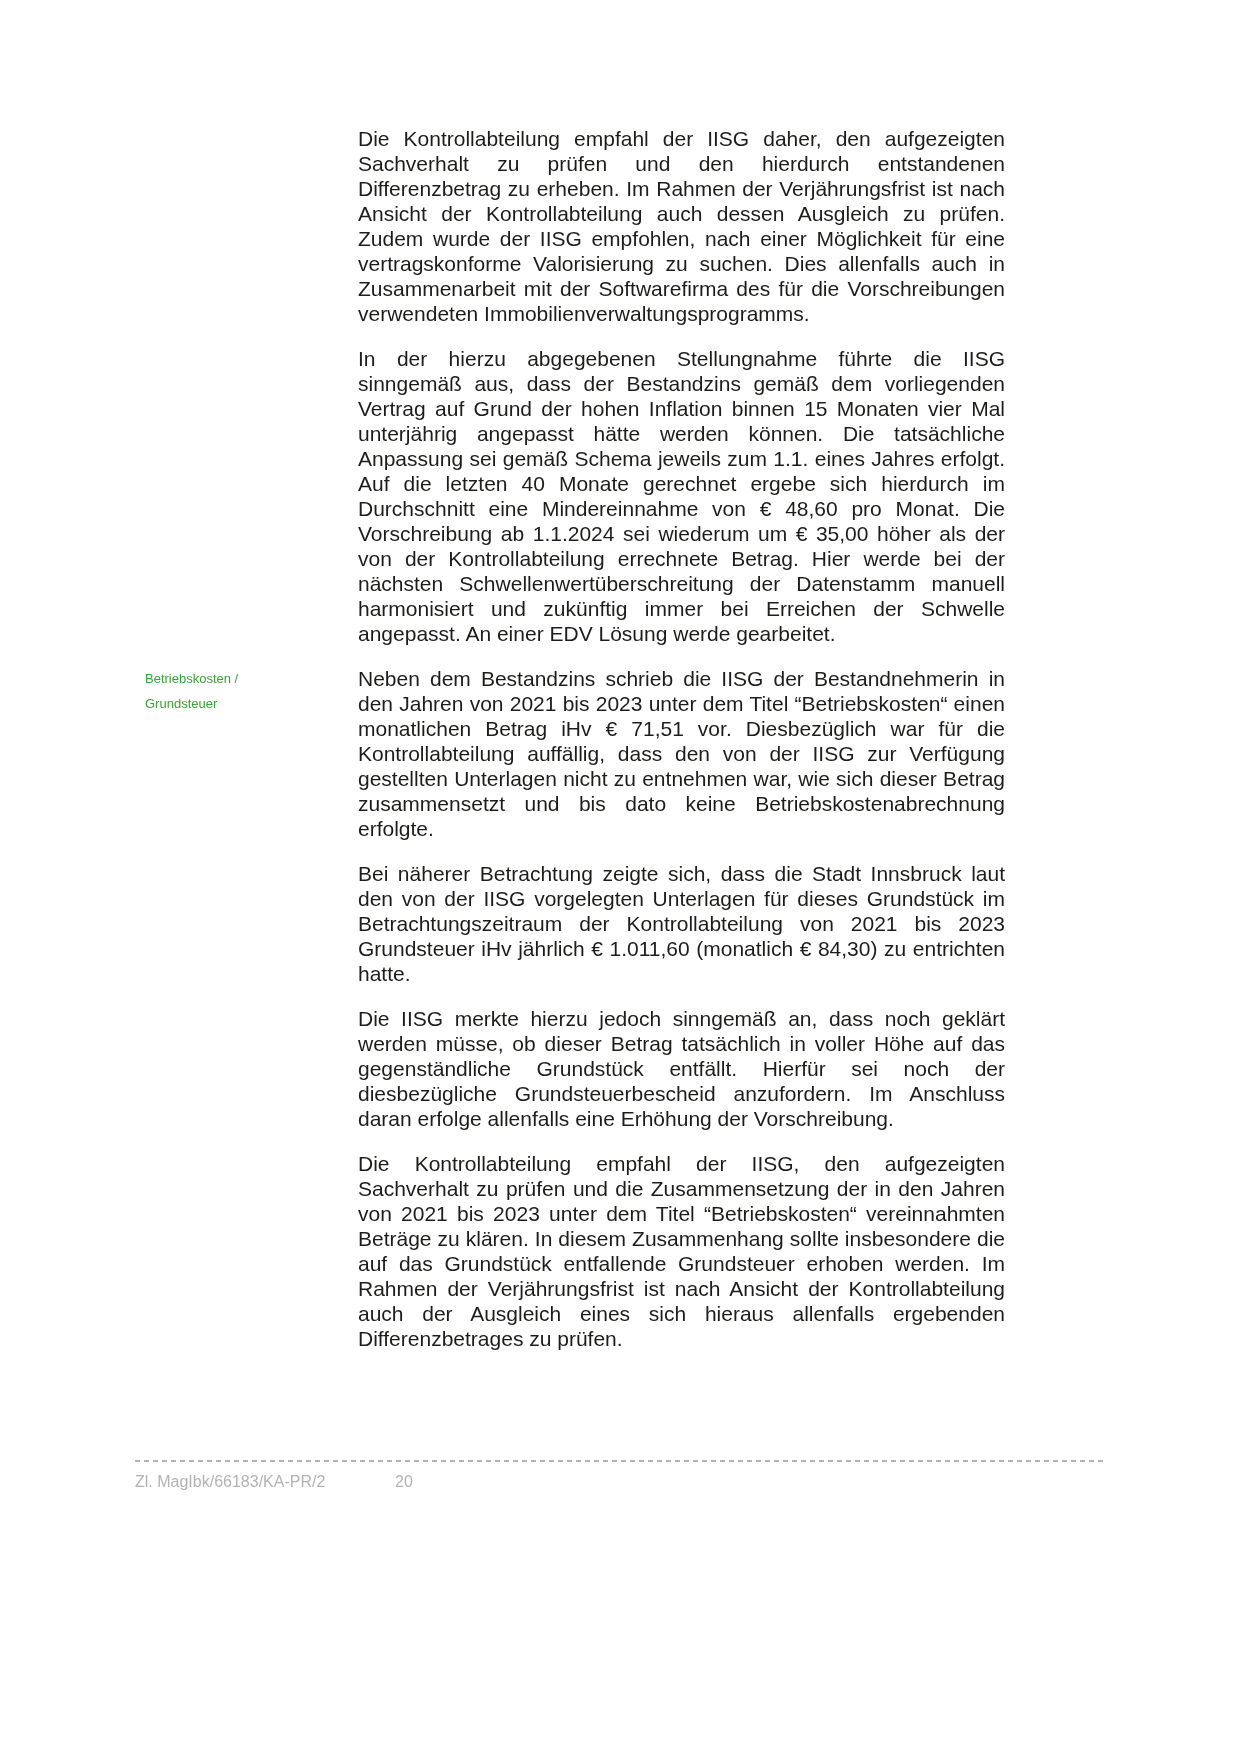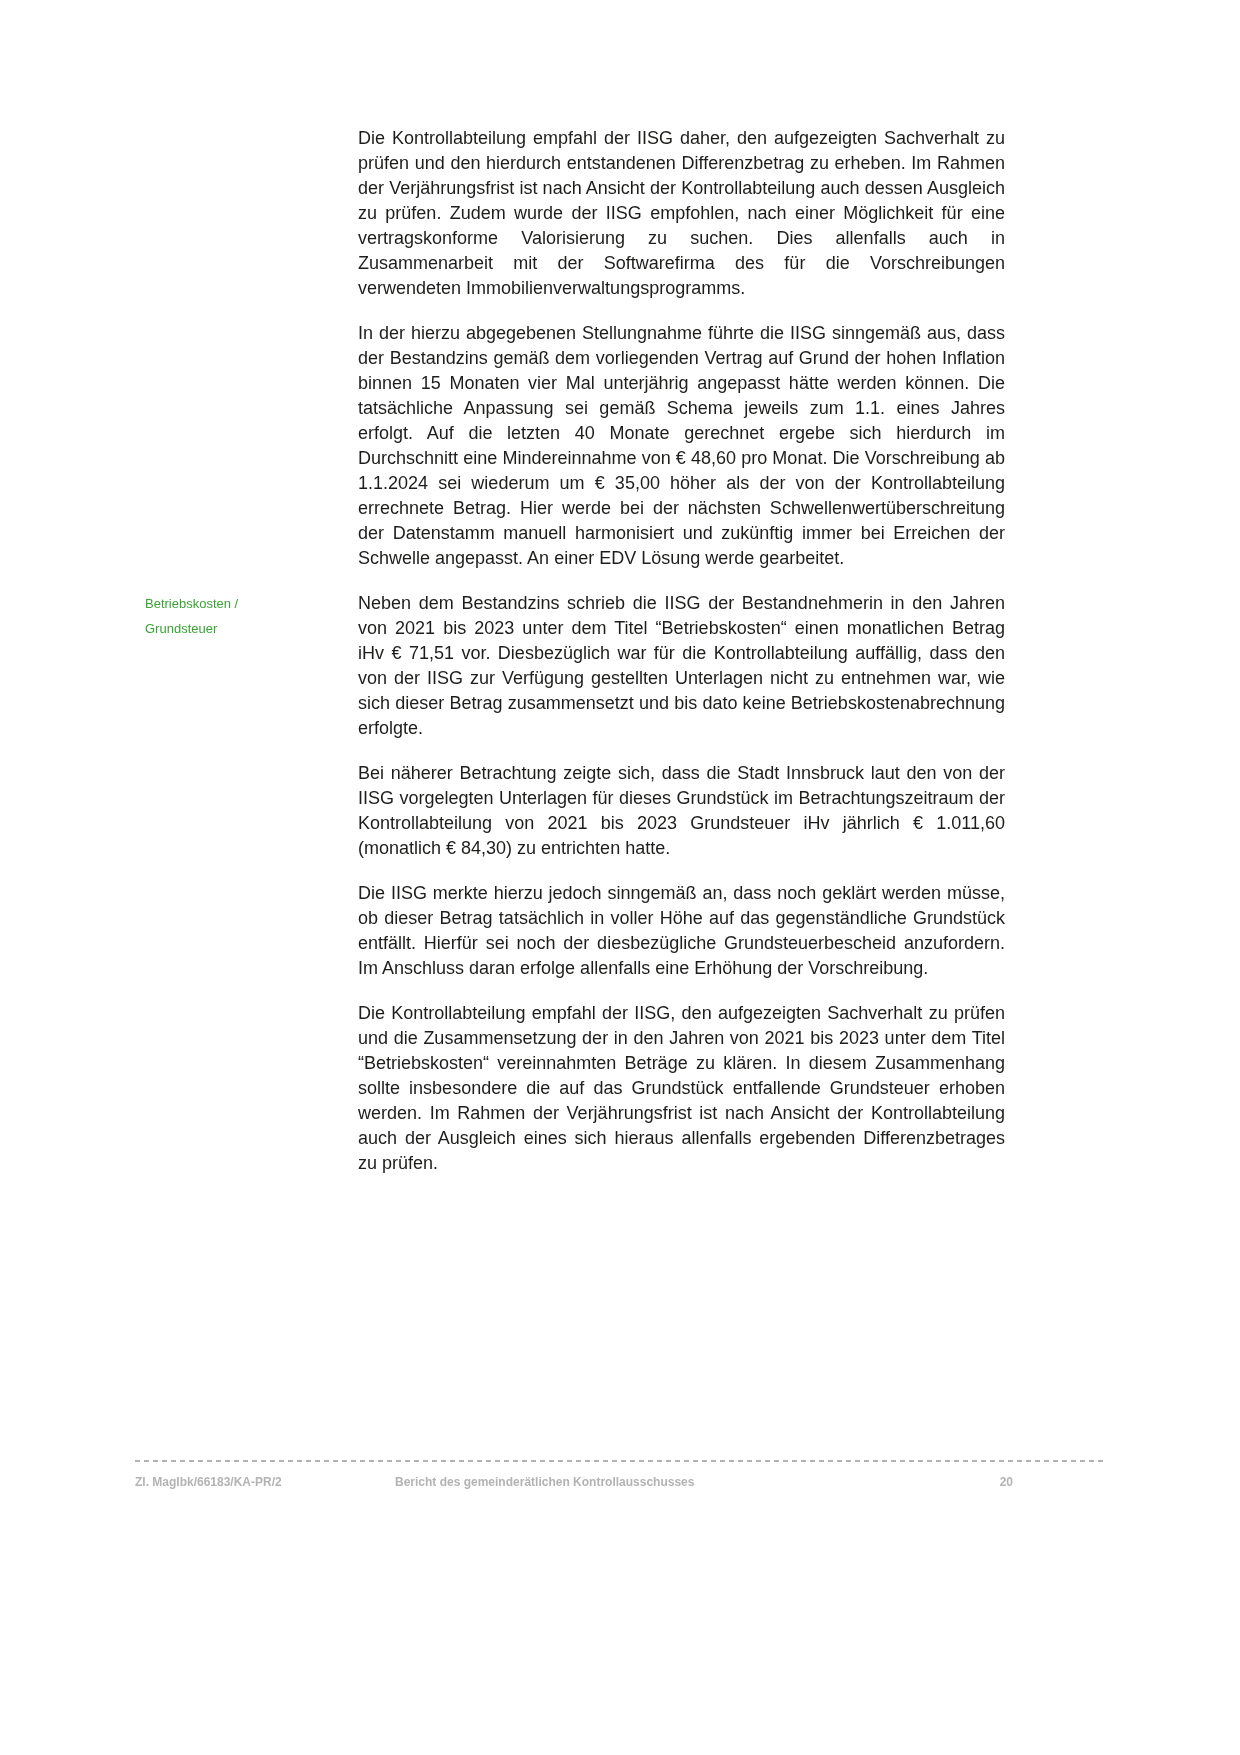--- a/index.html
+++ b/index.html
@@ -34,35 +34,34 @@
     font-size: 13px;
     line-height: 25px;
     color: var(--accent, #3aa335);
   }
   .text-col {
     flex: 1 1 auto;
     min-width: 0;
   }
   .para {
     margin: 0 0 20px 0;
-    font-size: 18px;
+    font-size: 21px;
     line-height: 25px;
     text-align: justify;
     hyphens: auto;
     -webkit-hyphens: auto;
   }
   .footer {
     position: absolute;
     top: 1460px;
     left: 135px;
     right: 135px;
     color: var(--muted, #b3b3b3);
-    font-size: 12px;
+    font-size: 16px;
     line-height: 20px;
-    font-weight: bold;
   }
   .footer-divider {
     height: 2px;
     background-image: repeating-linear-gradient(90deg, var(--muted, #b9b9b9) 0 5px, transparent 5px 9px);
     margin-bottom: 10px;
   }
   .footer-inner {
     display: flex;
     align-items: baseline;
   }
@@ -102,18 +101,17 @@
         <p class="para">Die Kontrollabteilung empfahl der IISG, den aufgezeigten Sachverhalt zu prüfen und die Zusammensetzung der in den Jahren von 2021 bis 2023 unter dem Titel “Betriebskosten“ vereinnahmten Beträge zu klären. In diesem Zusammenhang sollte insbesondere die auf das Grundstück entfallende Grundsteuer erhoben werden. Im Rahmen der Verjährungsfrist ist nach Ansicht der Kontrollabteilung auch der Ausgleich eines sich hieraus allenfalls ergebenden Differenzbetrages zu prüfen.</p>
       </div>
     </section>
 
   </main>
 
   <footer class="footer">
     <div class="footer-divider"></div>
     <div class="footer-inner">
       <span class="footer-ref">Zl. MagIbk/66183/KA-PR/2</span>
-      <span class="footer-title">Bericht des gemeinderätlichen Kontrollausschusses</span>
       <span class="footer-page">20</span>
     </div>
   </footer>
 
 </div>
 
 </body></html>

